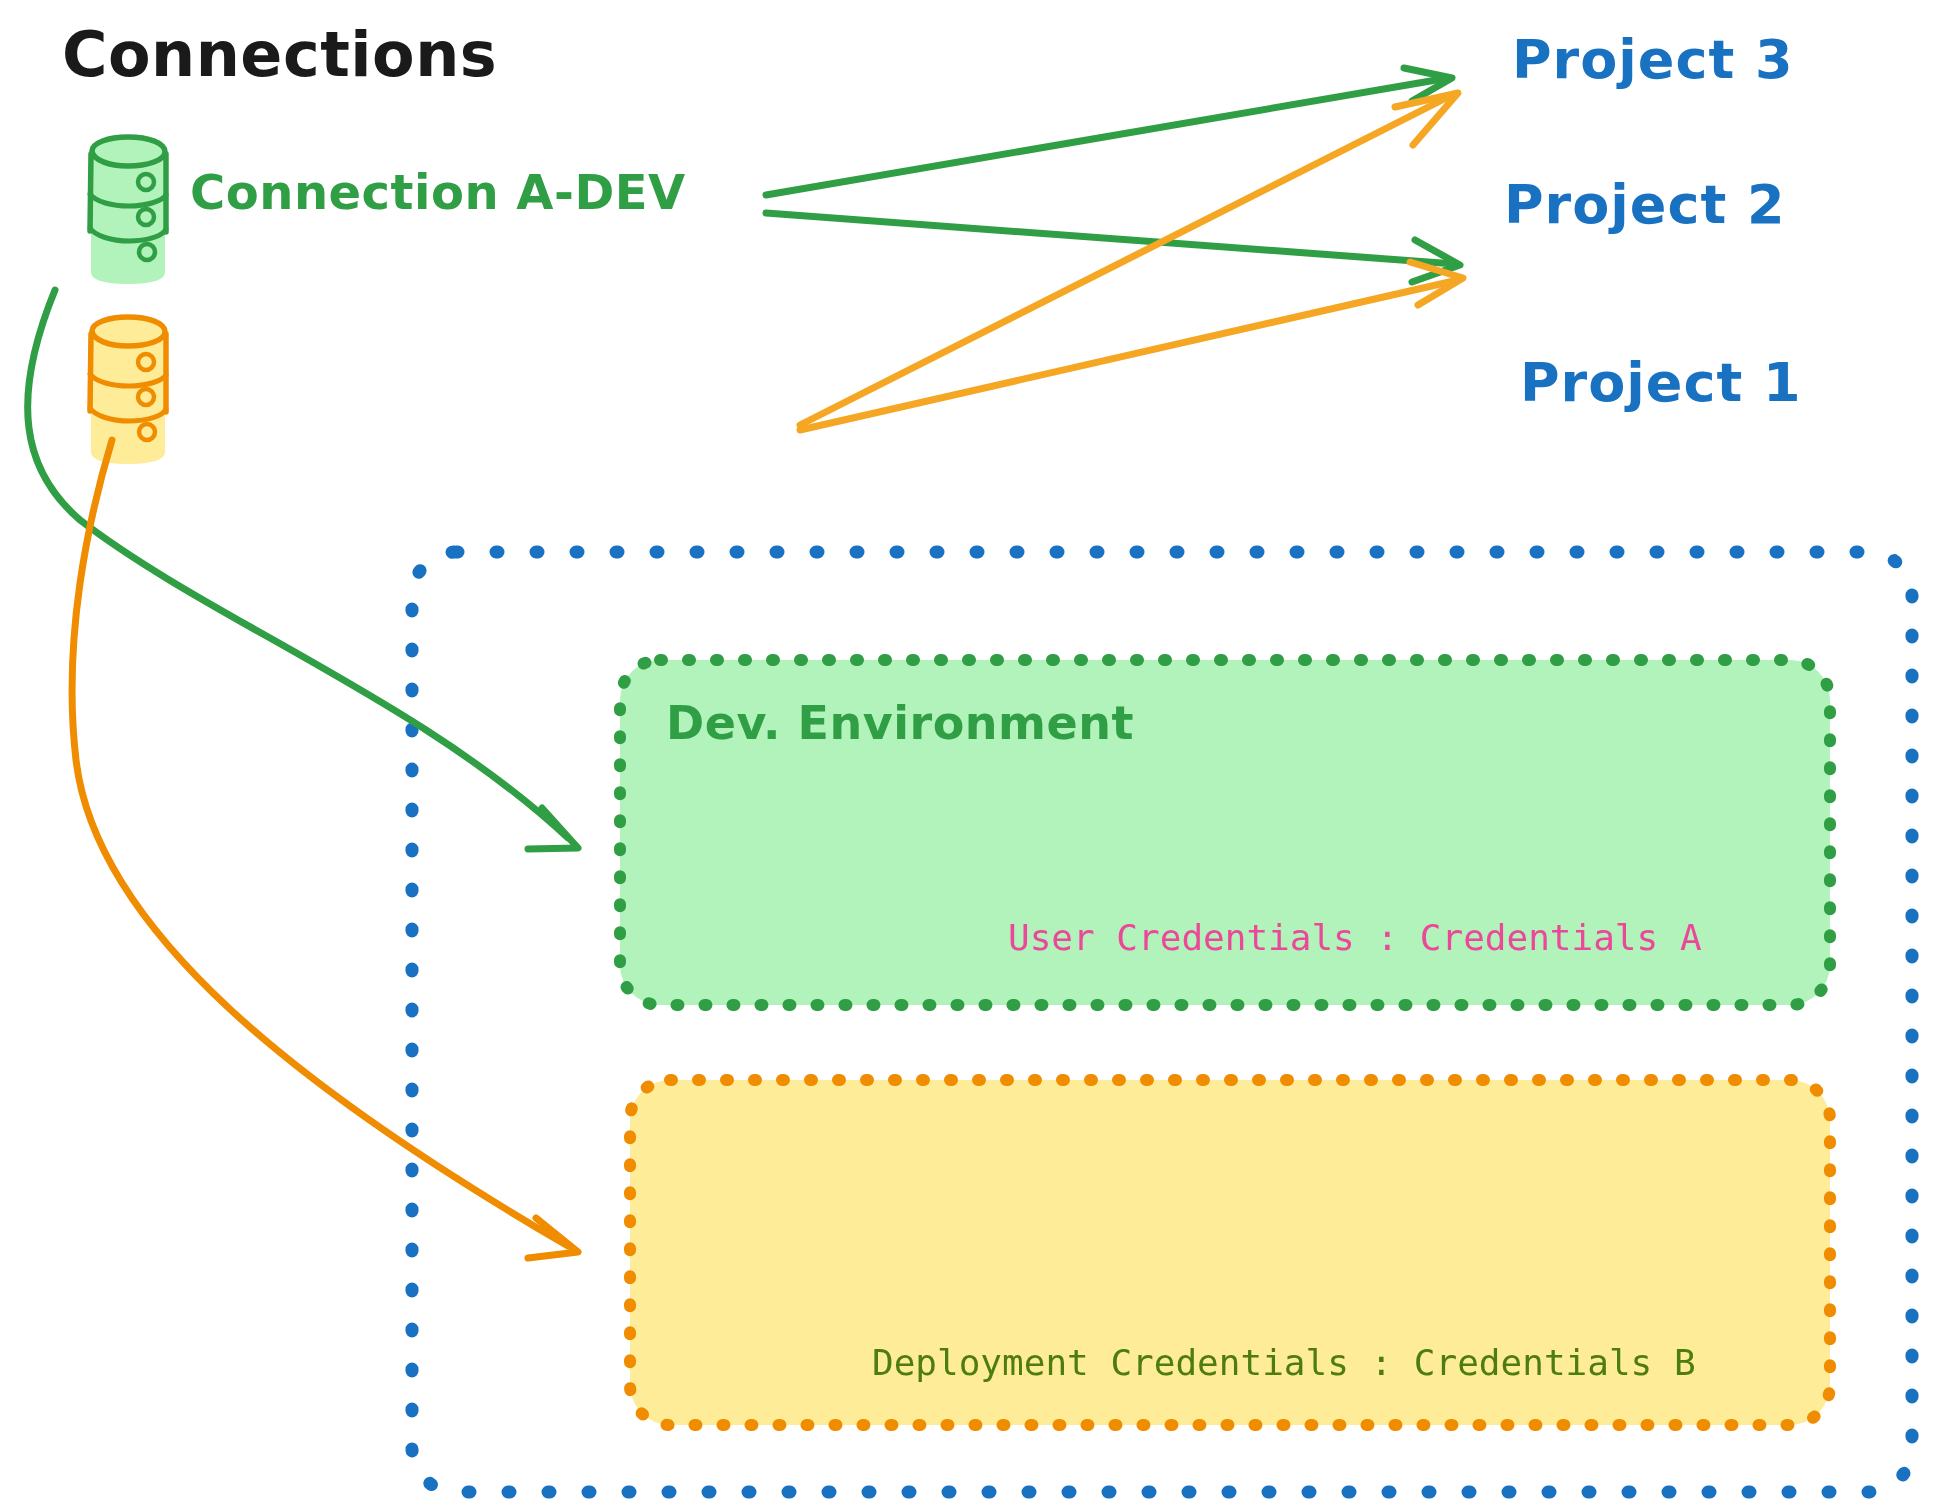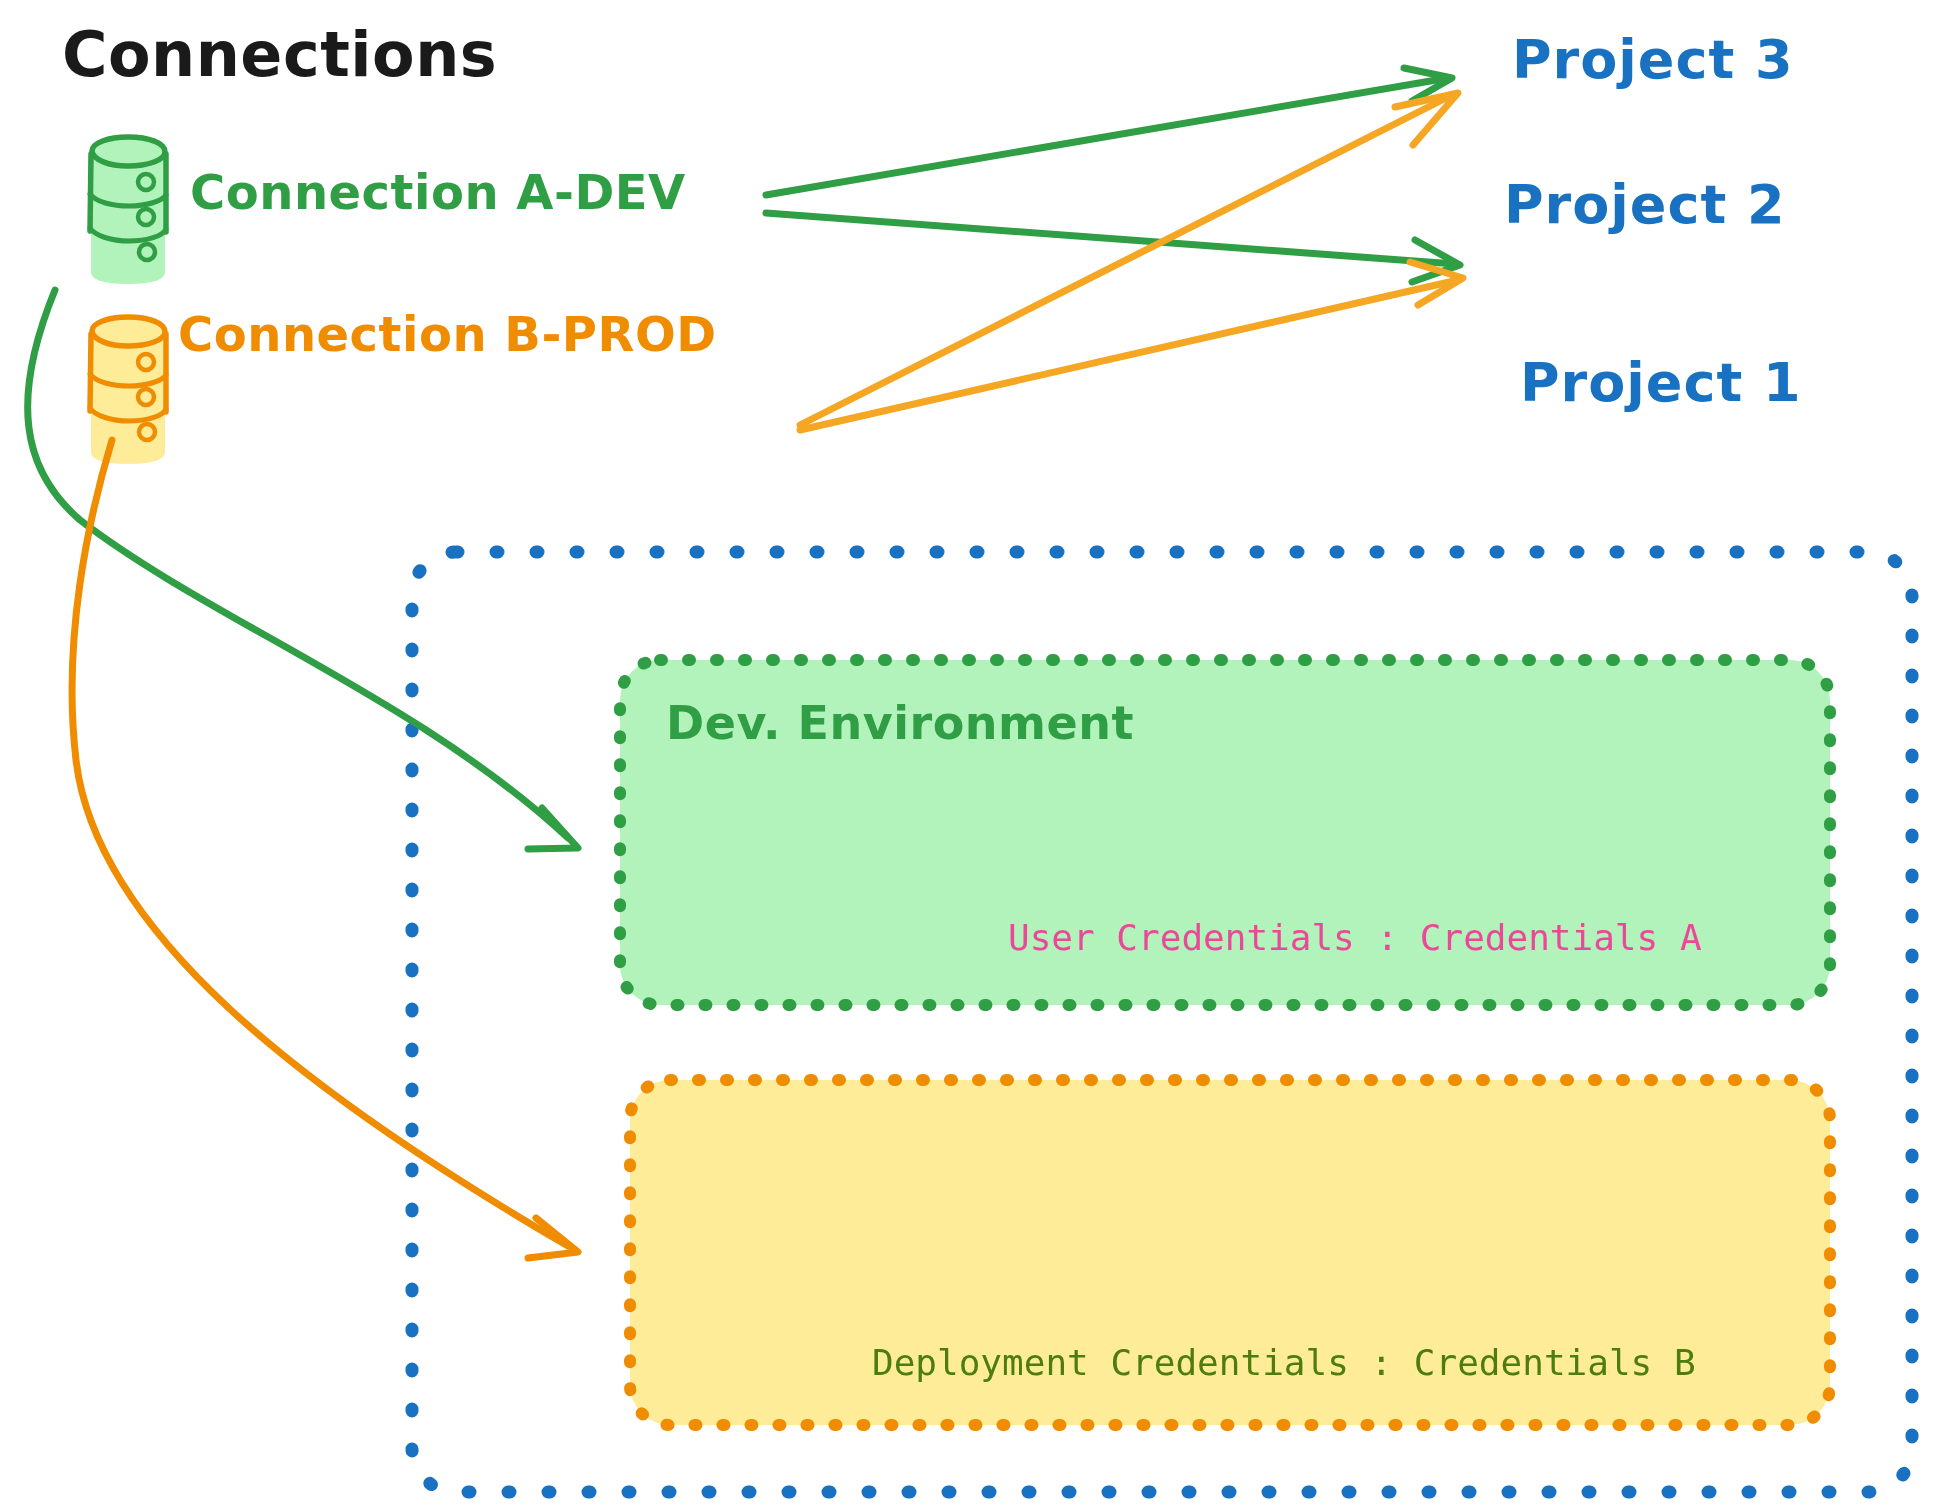--- a/index.html
+++ b/index.html
@@ -133,21 +133,20 @@
       <path d="M112,440 C88,520 62,640 76,760 C96,930 300,1090 568,1246" fill="none" stroke="#f08c00" stroke-width="7" stroke-linecap="round"></path>
       <path d="M536,1218 L578,1252 L528,1258" fill="none" stroke="#f08c00" stroke-width="7" stroke-linecap="round" stroke-linejoin="round"></path>
     </g>
 
   </svg>
 
   <div class="lbl title-lbl" style="left:62px; top:24px;">Connections</div>
 
   <div class="lbl conn-lbl conn-green" style="left:190px; top:168px;">Connection A-DEV</div>
 
-  <div class="lbl conn-lbl conn-orange" style="left:178px; top:310px;">Connection B-PROD</div>
 
   <div class="lbl project-lbl" style="left:1504px; top:33px;margin-left:8px;">Project 3</div>
 
   <div class="lbl project-lbl" style="left:1504px; top:178px;">Project 2</div>
 
   <div class="lbl project-lbl" style="left:1520px; top:356px;">Project 1</div>
 
   <div class="lbl env-lbl env-green" style="left:666px; top:700px;">Dev. Environment</div>
 
   <div class="lbl cred-lbl cred-green" style="left:1008px; top:920px;">User Credentials : Credentials A</div>

